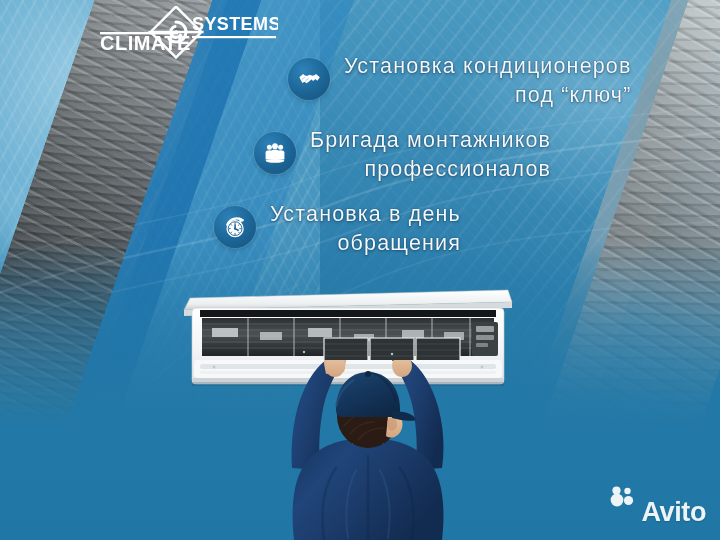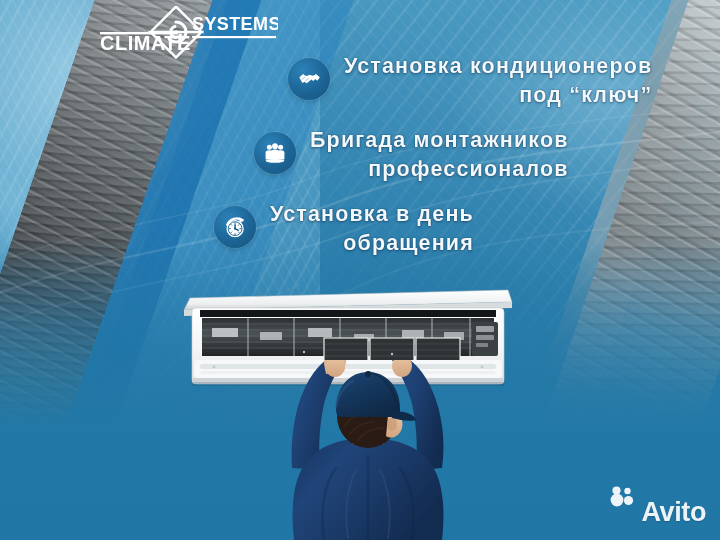--- a/index.html
+++ b/index.html
@@ -152,21 +152,21 @@
     align-items: center;
     justify-content: center;
     margin-top: 6px;
   }
   .f-icon svg { display: block; }
 
   .f-text {
     text-align: right;
     color: #f2f8fc;
     font-size: 21.5px;
-    font-weight: bold;
+    font-weight: normal;
     line-height: 1.33;
     letter-spacing: 1.15px;
     text-shadow: 0 1px 3px rgba(8,44,72,.55), 0 0 1px rgba(8,44,72,.9);
     white-space: pre-line;
   }
 
   
   .ac-unit {
     position: absolute;
     left: 176px; top: 288px;

